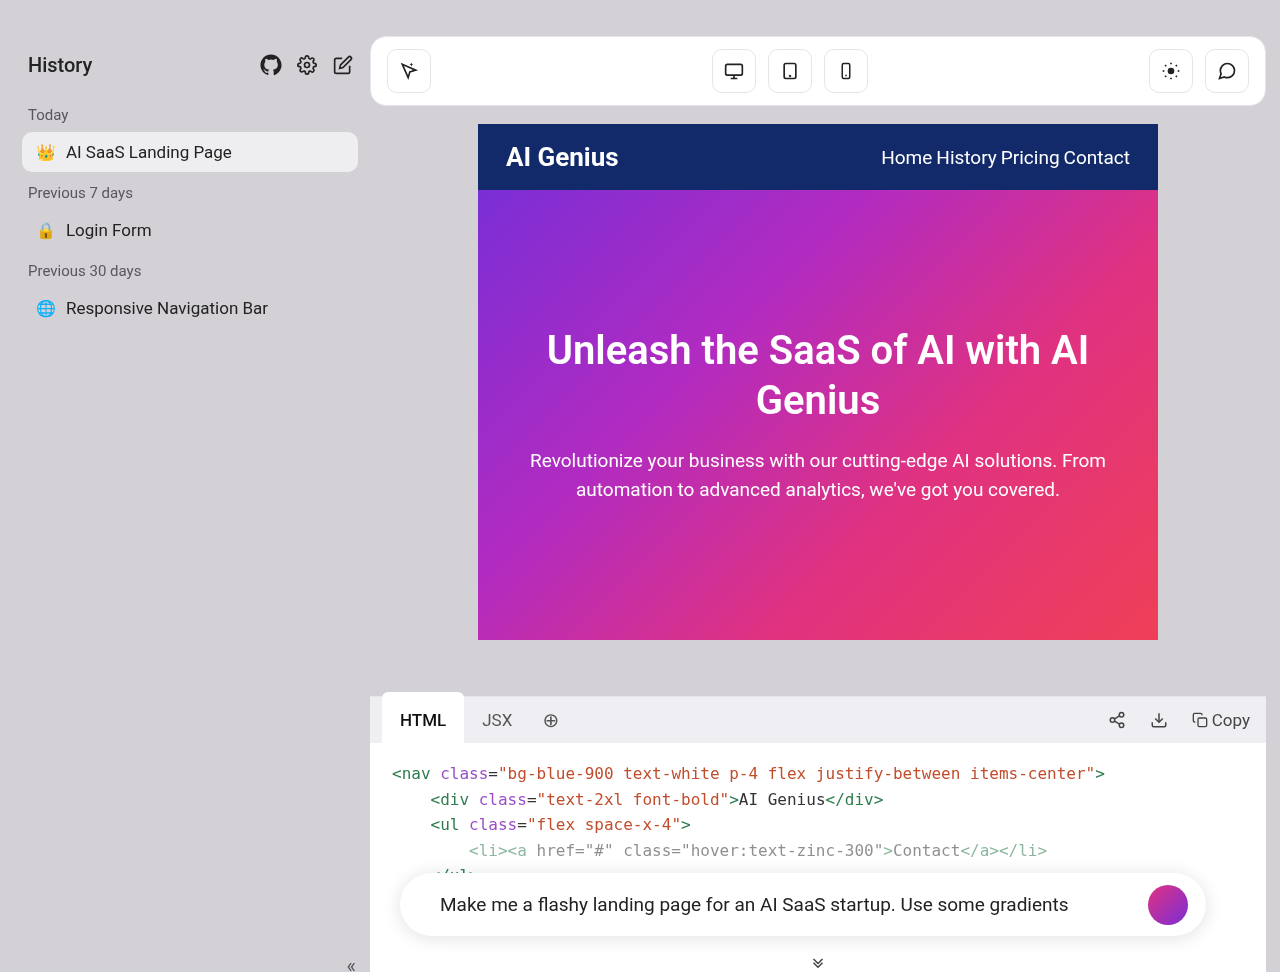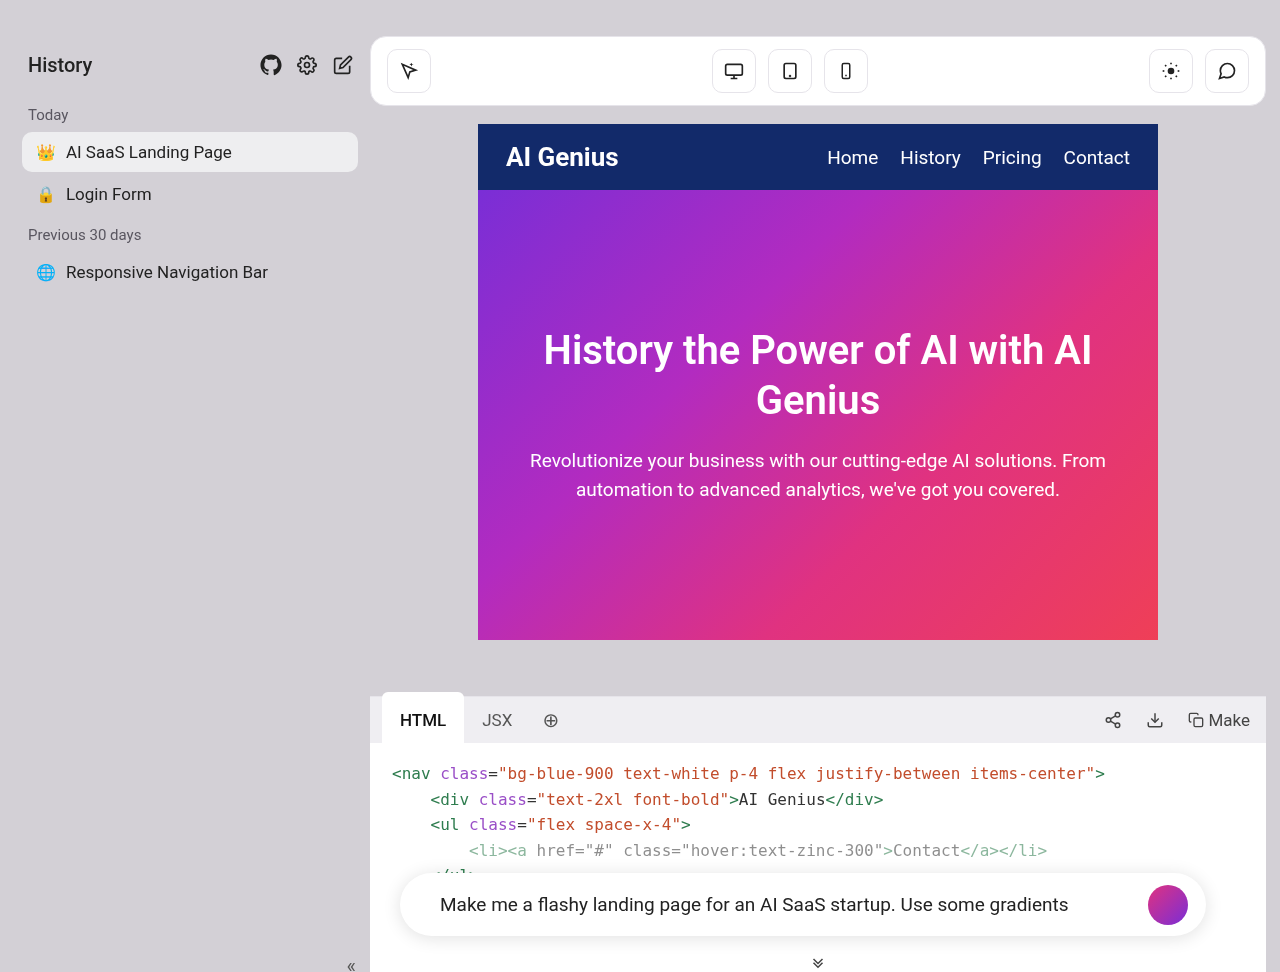--- a/index.html
+++ b/index.html
@@ -102,21 +102,21 @@
   }
   .preview-nav {
     background: #122a6a;
     color: #fff;
     display: flex;
     justify-content: space-between;
     align-items: center;
     padding: 18px 28px;
   }
   .preview-brand { font-size: 26px; font-weight: 700; }
-  .preview-links { display: flex; gap: 22px; font-size: 19px; }
+  .preview-links { display: flex; gap: 4px; font-size: 19px; }
   .preview-hero {
     height: 450px;
     background: linear-gradient(135deg, #7a2ed6 0%, #b22bc0 35%, #e03280 65%, #ef3f57 100%);
     color: #fff;
     text-align: center;
     display: flex;
     flex-direction: column;
     align-items: center;
     justify-content: center;
     padding: 0 30px;
@@ -233,20 +233,21 @@
         </span>
       </div>
     </div>
 
     <div id="history-sections">
         <div class="section-label">Today</div>
         <div class="history-item active">
           <span class="emoji">👑</span>
           <span>AI SaaS Landing Page</span>
         </div>
+        <div class="section-label">Previous 7 days</div>
         <div class="history-item">
           <span class="emoji">🔒</span>
           <span>Login Form</span>
         </div>
         <div class="section-label">Previous 30 days</div>
         <div class="history-item">
           <span class="emoji">🌐</span>
           <span>Responsive Navigation Bar</span>
         </div>
       </div>
@@ -314,21 +315,21 @@
         <div class="preview-nav">
           <div class="preview-brand">AI Genius</div>
           <div class="preview-links">
             <span>Home</span>
             <span>History</span>
             <span>Pricing</span>
             <span>Contact</span>
           </div>
         </div>
         <div class="preview-hero">
-          <h1>History the Power of AI with AI Genius</h1>
+          <h1>Unleash the SaaS of AI with AI Genius</h1>
           <p>Revolutionize your business with our cutting-edge AI solutions. From automation to advanced analytics, we've got you covered.</p>
         </div>
       </div>
     </div>
 
     <div class="code-panel">
       <div class="code-tabs">
         <div class="code-tab active">HTML</div>
         <div class="code-tab">JSX</div>
         <div class="add-tab">⊕</div>
@@ -346,21 +347,21 @@
                 <path d="M21 15v4a2 2 0 0 1-2 2H5a2 2 0 0 1-2-2v-4"></path>
                 <path d="M7 10l5 5 5-5"></path>
                 <path d="M12 15V3"></path>
               </svg>
           </span>
           <span class="code-action">
             <svg width="16" height="16" viewBox="0 0 24 24" fill="none" stroke="currentColor" stroke-width="2">
                 <rect x="9" y="9" width="13" height="13" rx="2"></rect>
                 <path d="M5 15H4a2 2 0 0 1-2-2V4a2 2 0 0 1 2-2h9a2 2 0 0 1 2 2v1"></path>
               </svg>
-            <span>Make</span>
+            <span>Copy</span>
           </span>
         </div>
       </div>
 
       <div class="code-body" id="code-body"><span class="tok-tag">&lt;nav</span> <span class="tok-attr">class</span>=<span class="tok-str">"bg-blue-900 text-white p-4 flex justify-between items-center"</span><span class="tok-tag">&gt;</span>
     <span class="tok-tag">&lt;div</span> <span class="tok-attr">class</span>=<span class="tok-str">"text-2xl font-bold"</span><span class="tok-tag">&gt;</span><span class="tok-txt">AI Genius</span><span class="tok-tag">&lt;/div&gt;</span>
     <span class="tok-tag">&lt;ul</span> <span class="tok-attr">class</span>=<span class="tok-str">"flex space-x-4"</span><span class="tok-tag">&gt;</span>
         <span style="opacity:.55"><span class="tok-tag">&lt;li</span><span class="tok-tag">&gt;</span><span class="tok-tag">&lt;a</span> href="#" class="hover:text-zinc-300"<span class="tok-tag">&gt;</span>Contact<span class="tok-tag">&lt;/a</span><span class="tok-tag">&gt;</span><span class="tok-tag">&lt;/li</span><span class="tok-tag">&gt;</span></span>
     <span class="tok-tag">&lt;/ul&gt;</span>
 </div>

